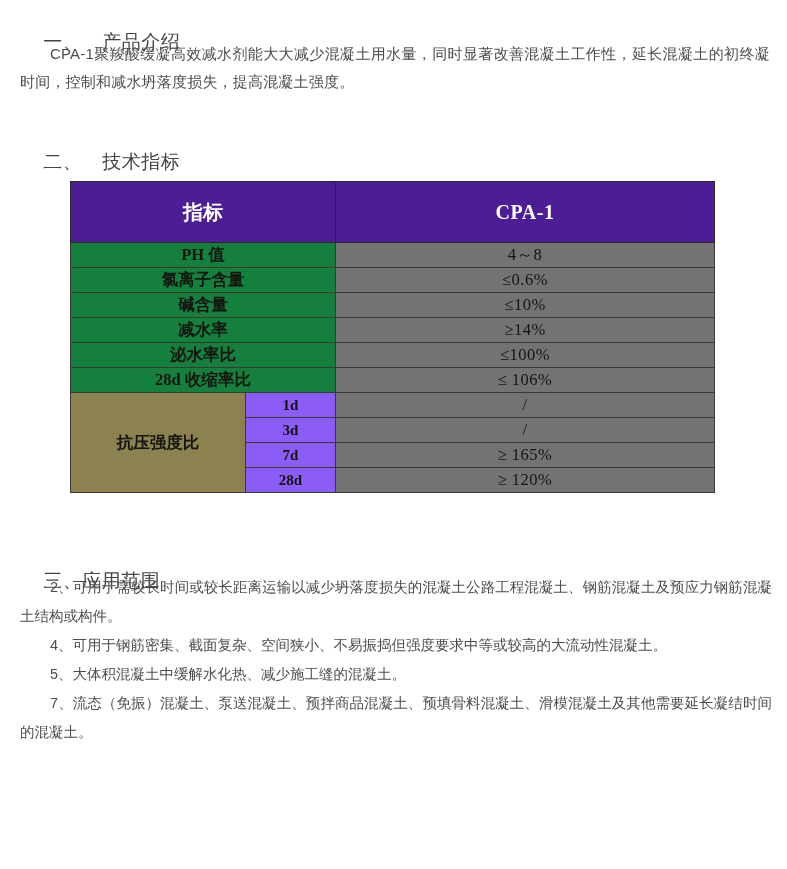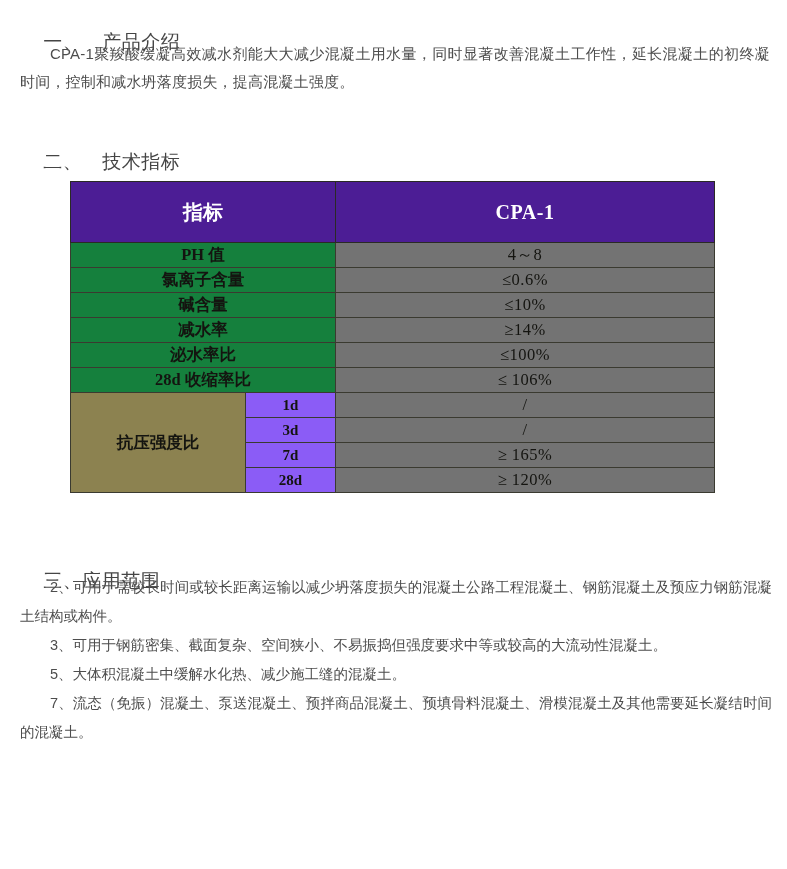--- a/index.html
+++ b/index.html
@@ -203,18 +203,18 @@
       </tr>
     </tbody>
   </table>
 
   <div class="section-heading sec3-heading">
     <span class="heading-num">三、</span><span class="heading-text">应用范围</span>
   </div>
 
   <div class="app-list">
     <p class="app-item">2、可用于需较长时间或较长距离运输以减少坍落度损失的混凝土公路工程混凝土、钢筋混凝土及预应力钢筋混凝土结构或构件。</p>
-    <p class="app-item">3、可用于钢筋密集、截面复杂、空间狭小、不易振捣但强度要求中等或较高的大流动性混凝土。</p>
+    <p class="app-item">4、可用于钢筋密集、截面复杂、空间狭小、不易振捣但强度要求中等或较高的大流动性混凝土。</p>
     <p class="app-item">5、大体积混凝土中缓解水化热、减少施工缝的混凝土。</p>
     <p class="app-item">7、流态（免振）混凝土、泵送混凝土、预拌商品混凝土、预填骨料混凝土、滑模混凝土及其他需要延长凝结时间的混凝土。</p>
   </div>
 
 </div>
 
 </body></html>

